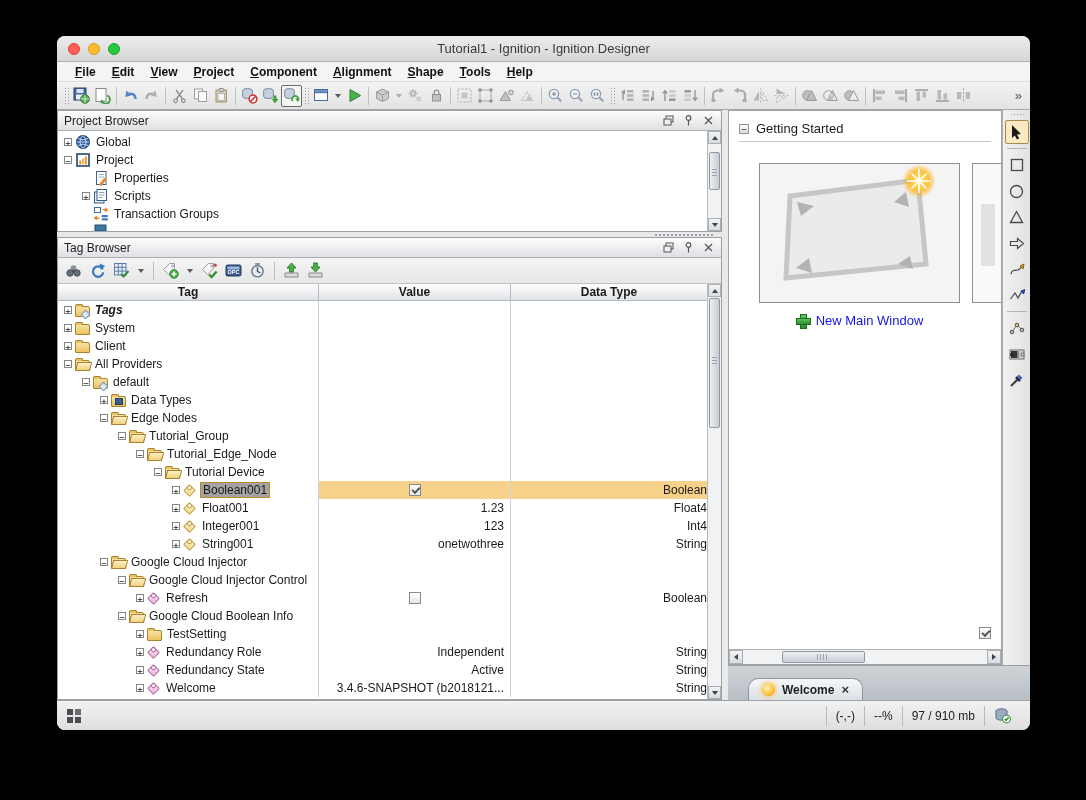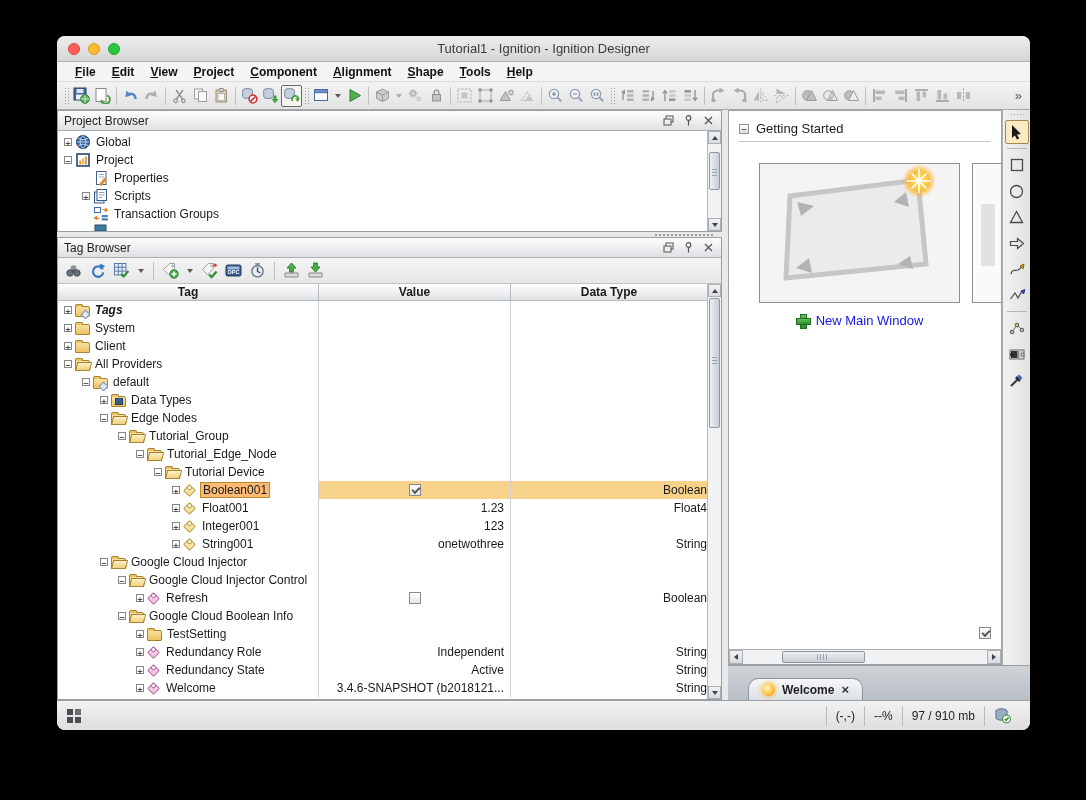--- a/index.html
+++ b/index.html
@@ -53,21 +53,21 @@
   .pbtree .c-tag{width:100%;border-right:none;}
   .c-val{width:192px;height:100%;border-right:1px solid #cdd2d6;display:flex;align-items:center;
          justify-content:flex-end;padding-right:6px;flex:none;}
   .c-val.center{justify-content:center;padding-right:0;}
   .c-type{flex:1;height:100%;display:flex;align-items:center;justify-content:flex-end;}
   .exp{width:8px;height:8px;border:1px solid #868686;background:#fff;color:#222;flex:none;
        font:9px/8px "DejaVu Sans Mono",monospace;text-align:center;}
   .exp:empty{visibility:hidden;}
   .tlabel{padding:0 2px;}
   .bi{font-weight:bold;font-style:italic;}
-  .sel .tlabel{background:#fdba74;border:1px solid #bb8a28;}
+  .sel .tlabel{background:#a3a3a3;border:1px solid #bb8a28;}
   .sel .c-val,.sel .c-type{background:#f6d28b;}
   .fld{width:15px;height:11px;margin-top:2px;background:linear-gradient(#f7e3a4,#eec25f);
        border:1px solid #a8822e;border-radius:1px 2px 1px 1px;position:relative;flex:none;}
   .fld::before{content:"";position:absolute;top:-3px;left:-1px;width:6px;height:2px;background:#eec25f;
        border:1px solid #a8822e;border-bottom:none;border-radius:2px 2px 0 0;}
   .fld.open::after{content:"";position:absolute;left:-1px;bottom:-1px;width:13px;height:7px;
        background:linear-gradient(#fcf0c8,#f0d27f);border:1px solid #a8822e;transform:skewX(-14deg);
        transform-origin:0 100%;border-radius:0 1px 1px 0;}
   .fld.tagged::after{content:"";position:absolute;right:0px;bottom:-2px;width:5px;height:5px;
        transform:rotate(45deg);background:#e0eaf6;border:1px solid #7a94b5;}
@@ -826,20 +826,21 @@
                 </div>
               <div class="trow" style="--l:6">
                   <div class="c-tag">
                     <span class="exp">+</span>
                     <span class="tgi"></span>
                     <span class="tlabel">Integer001</span>
                   </div>
                   <div class="c-val">
                     <span>123</span>
                   </div>
+                  <div class="c-type">Int4</div>
                 </div>
               <div class="trow" style="--l:6">
                   <div class="c-tag">
                     <span class="exp">+</span>
                     <span class="tgi"></span>
                     <span class="tlabel">String001</span>
                   </div>
                   <div class="c-val">
                     <span>onetwothree</span>
                   </div>

